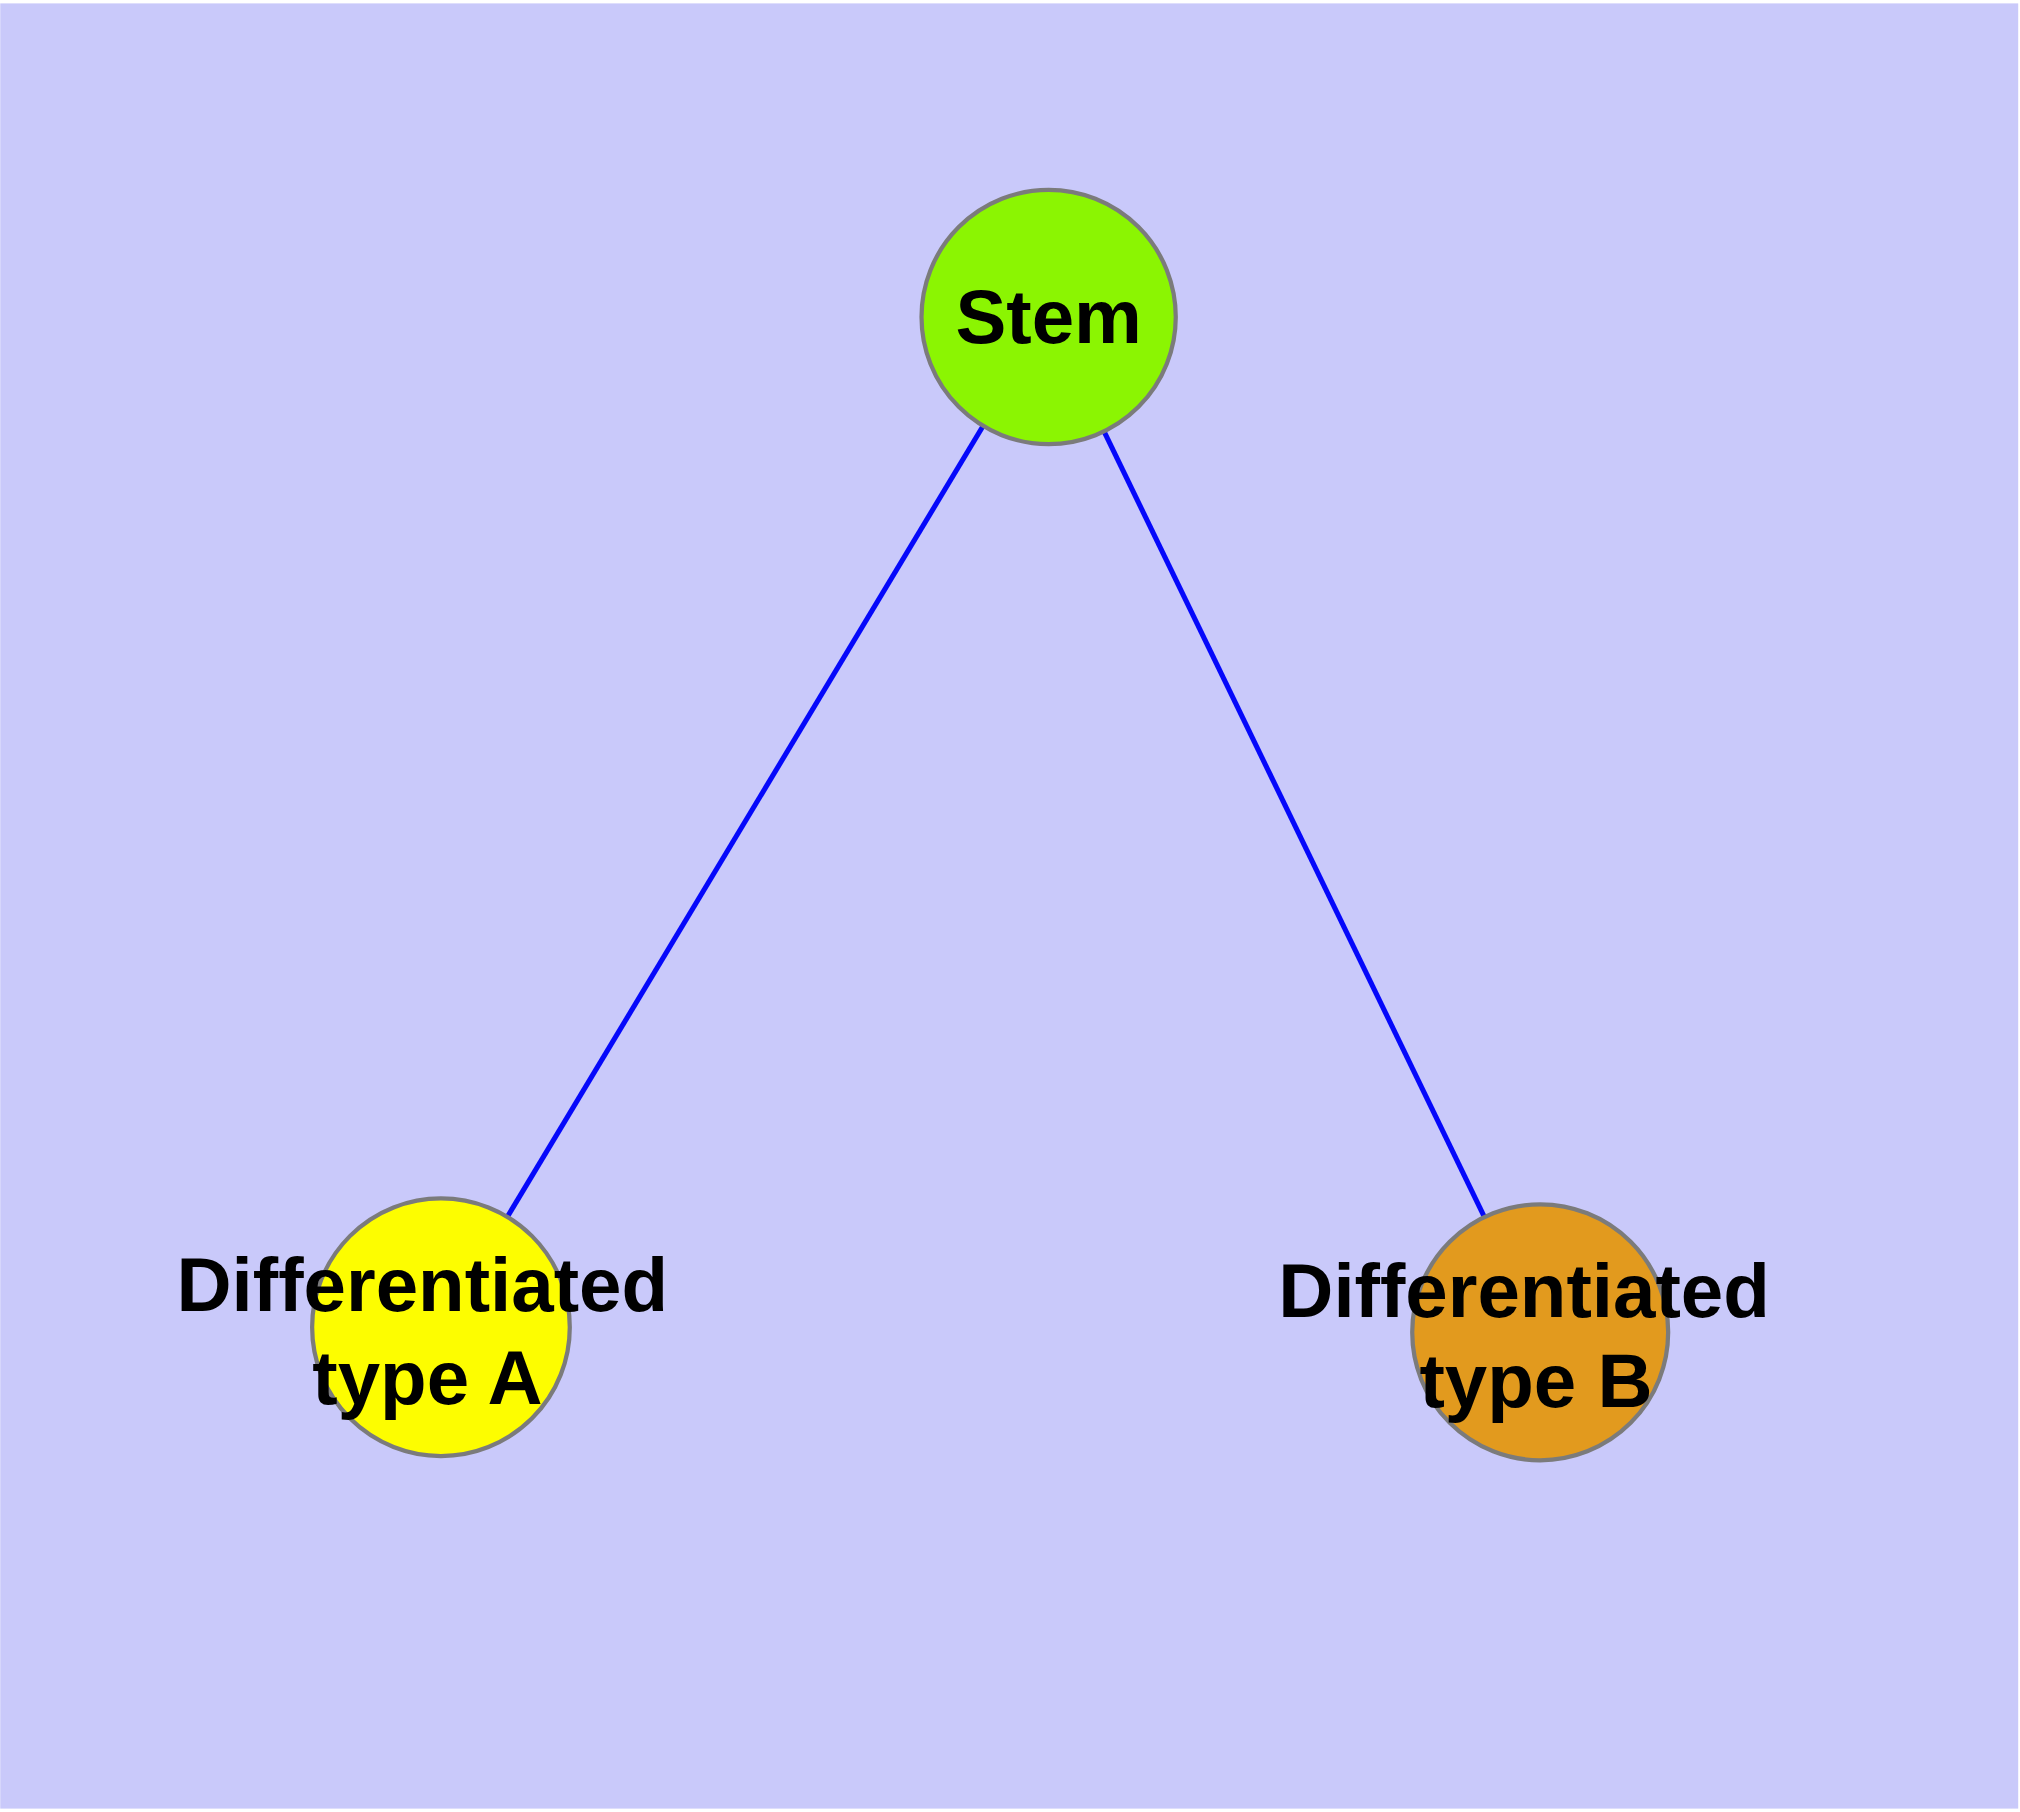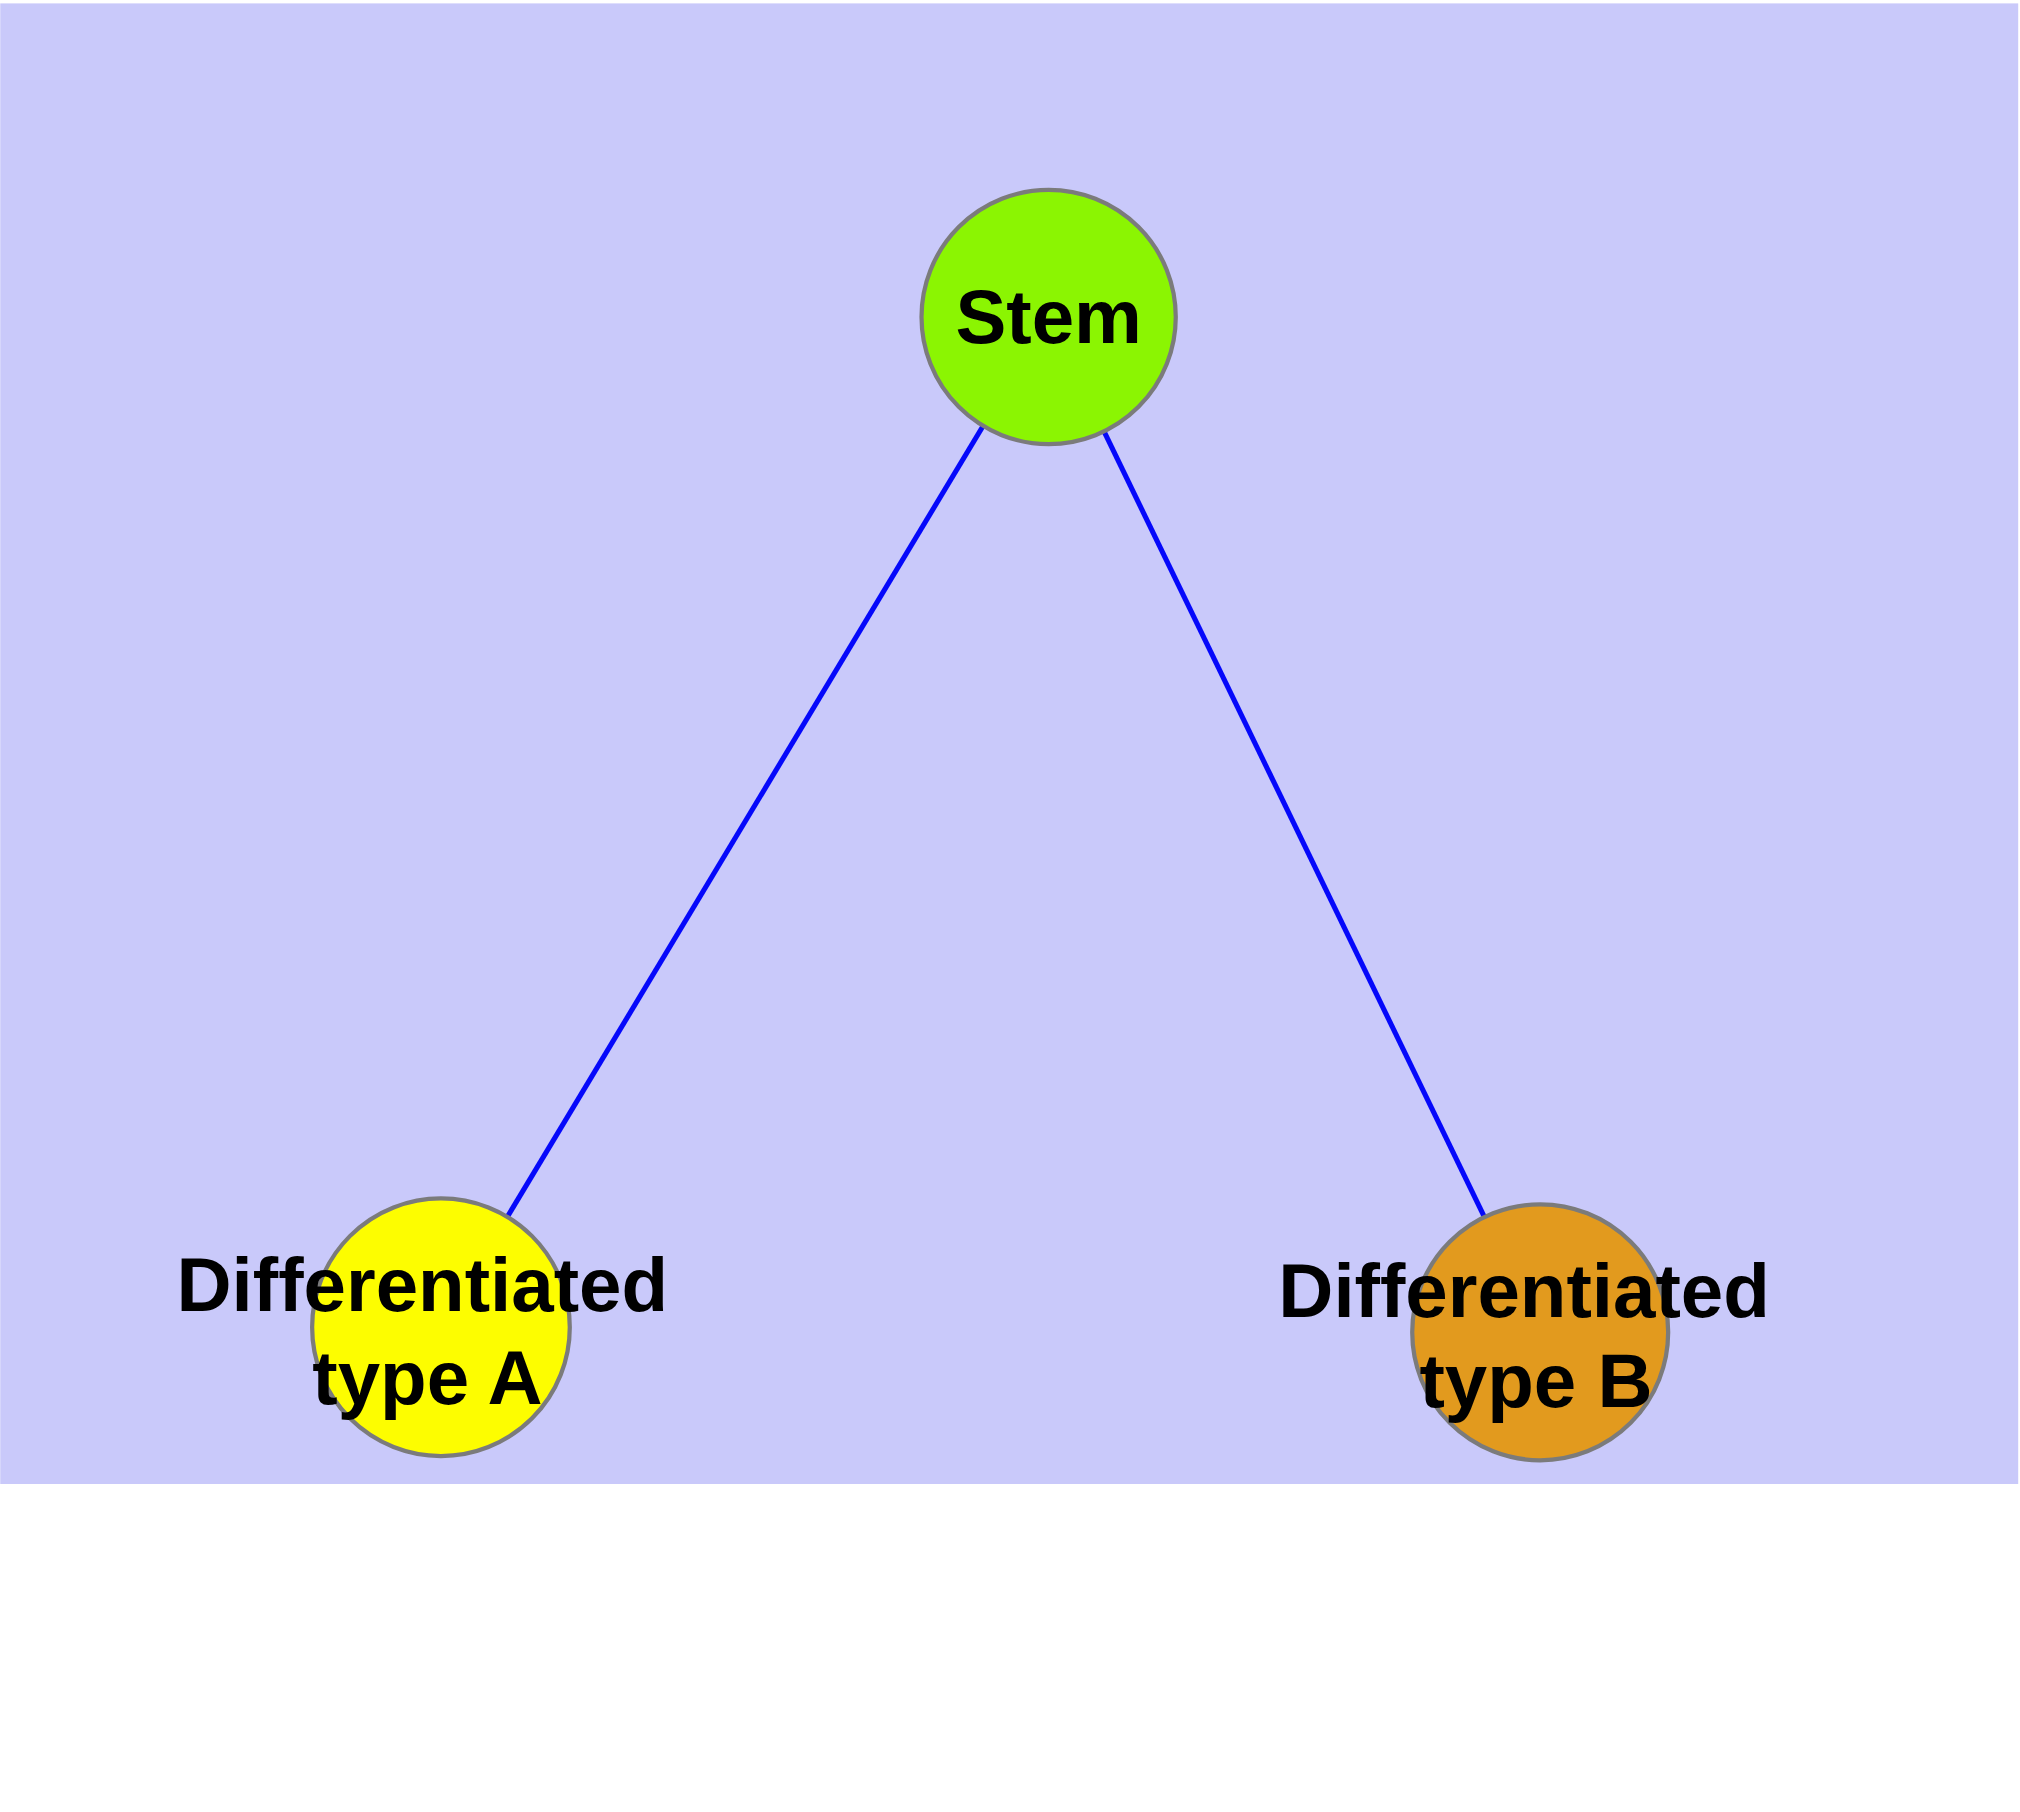--- a/index.html
+++ b/index.html
@@ -2,21 +2,21 @@
 <html style="font-size:13.6px"><head>
 <meta charset="utf-8">
 <style>
   html, body {
     margin: 0;
     padding: 0;
     background: #ffffff;
   }
   .stage {
     width: 2021px;
-    height: 1484px;
+    height: 1812px;
     position: relative;
   }
   svg {
     display: block;
     width: 2021px;
     height: 1812px;
   }
   .node-label {
     font-family: "Liberation Sans", "DejaVu Sans", sans-serif;
     font-weight: bold;

